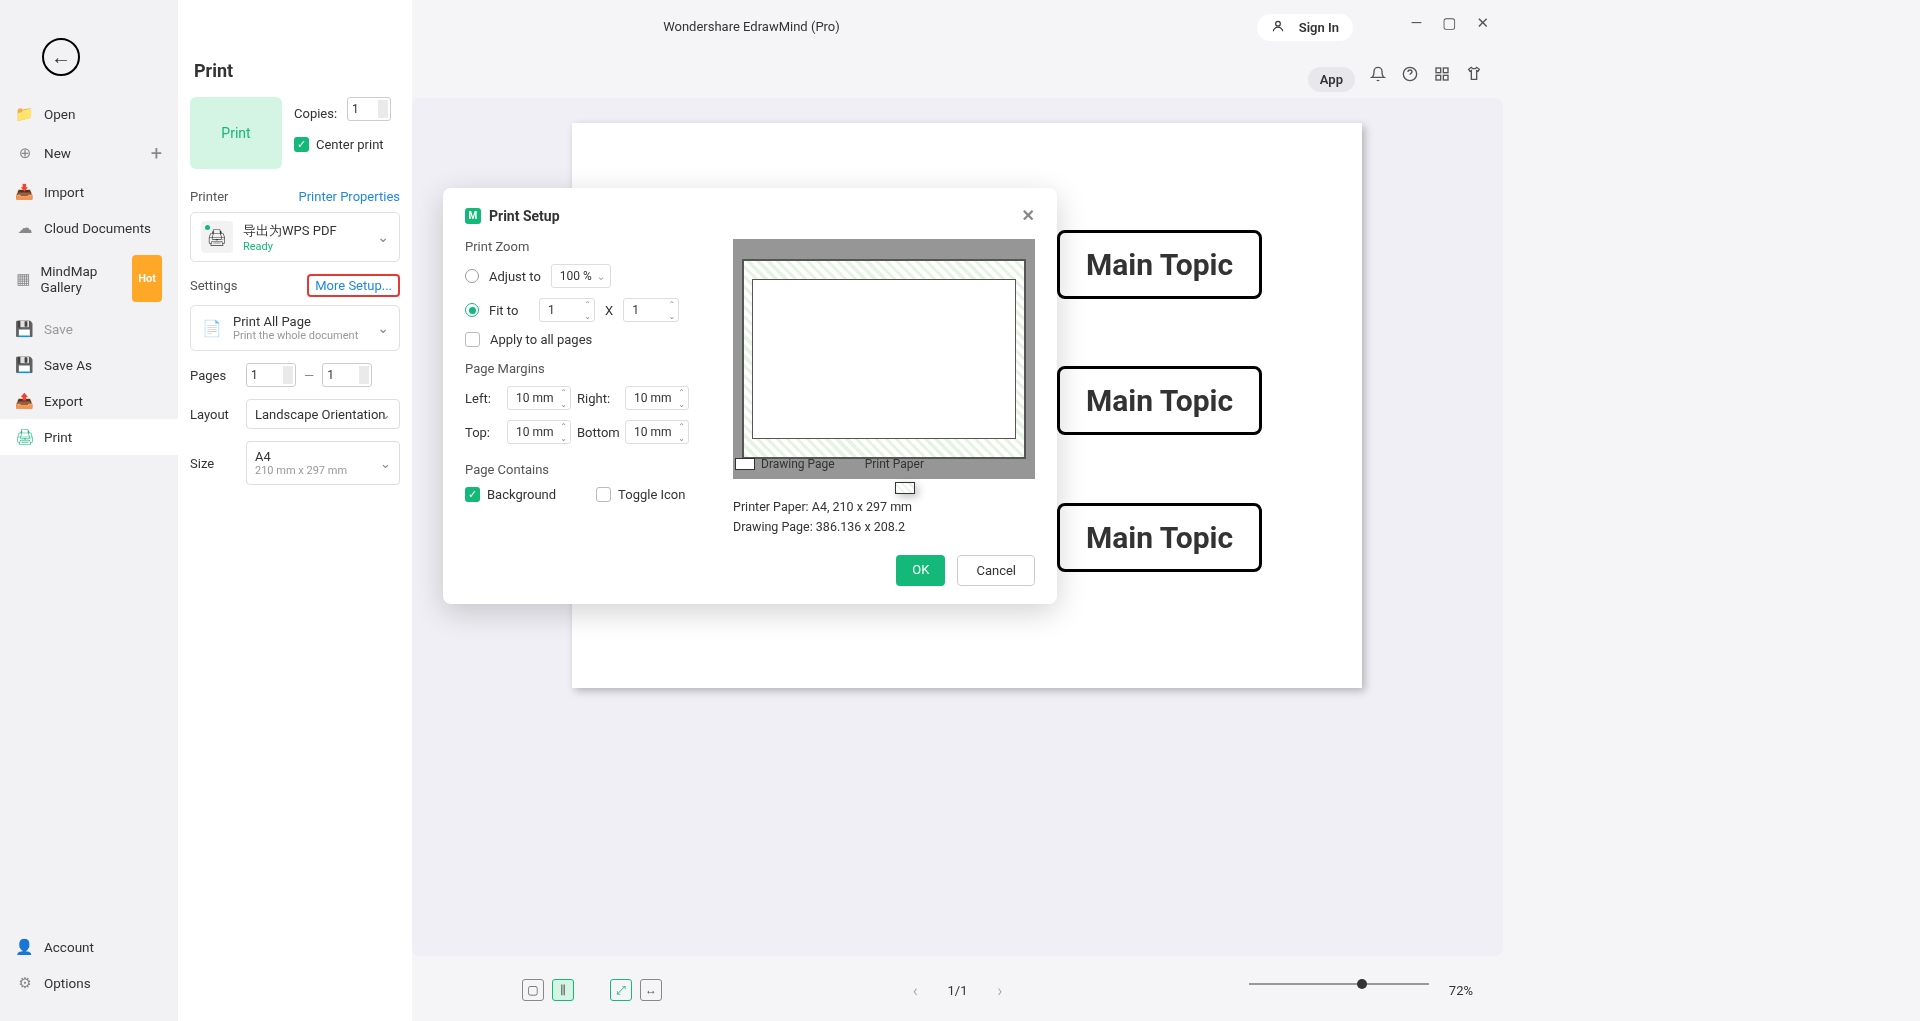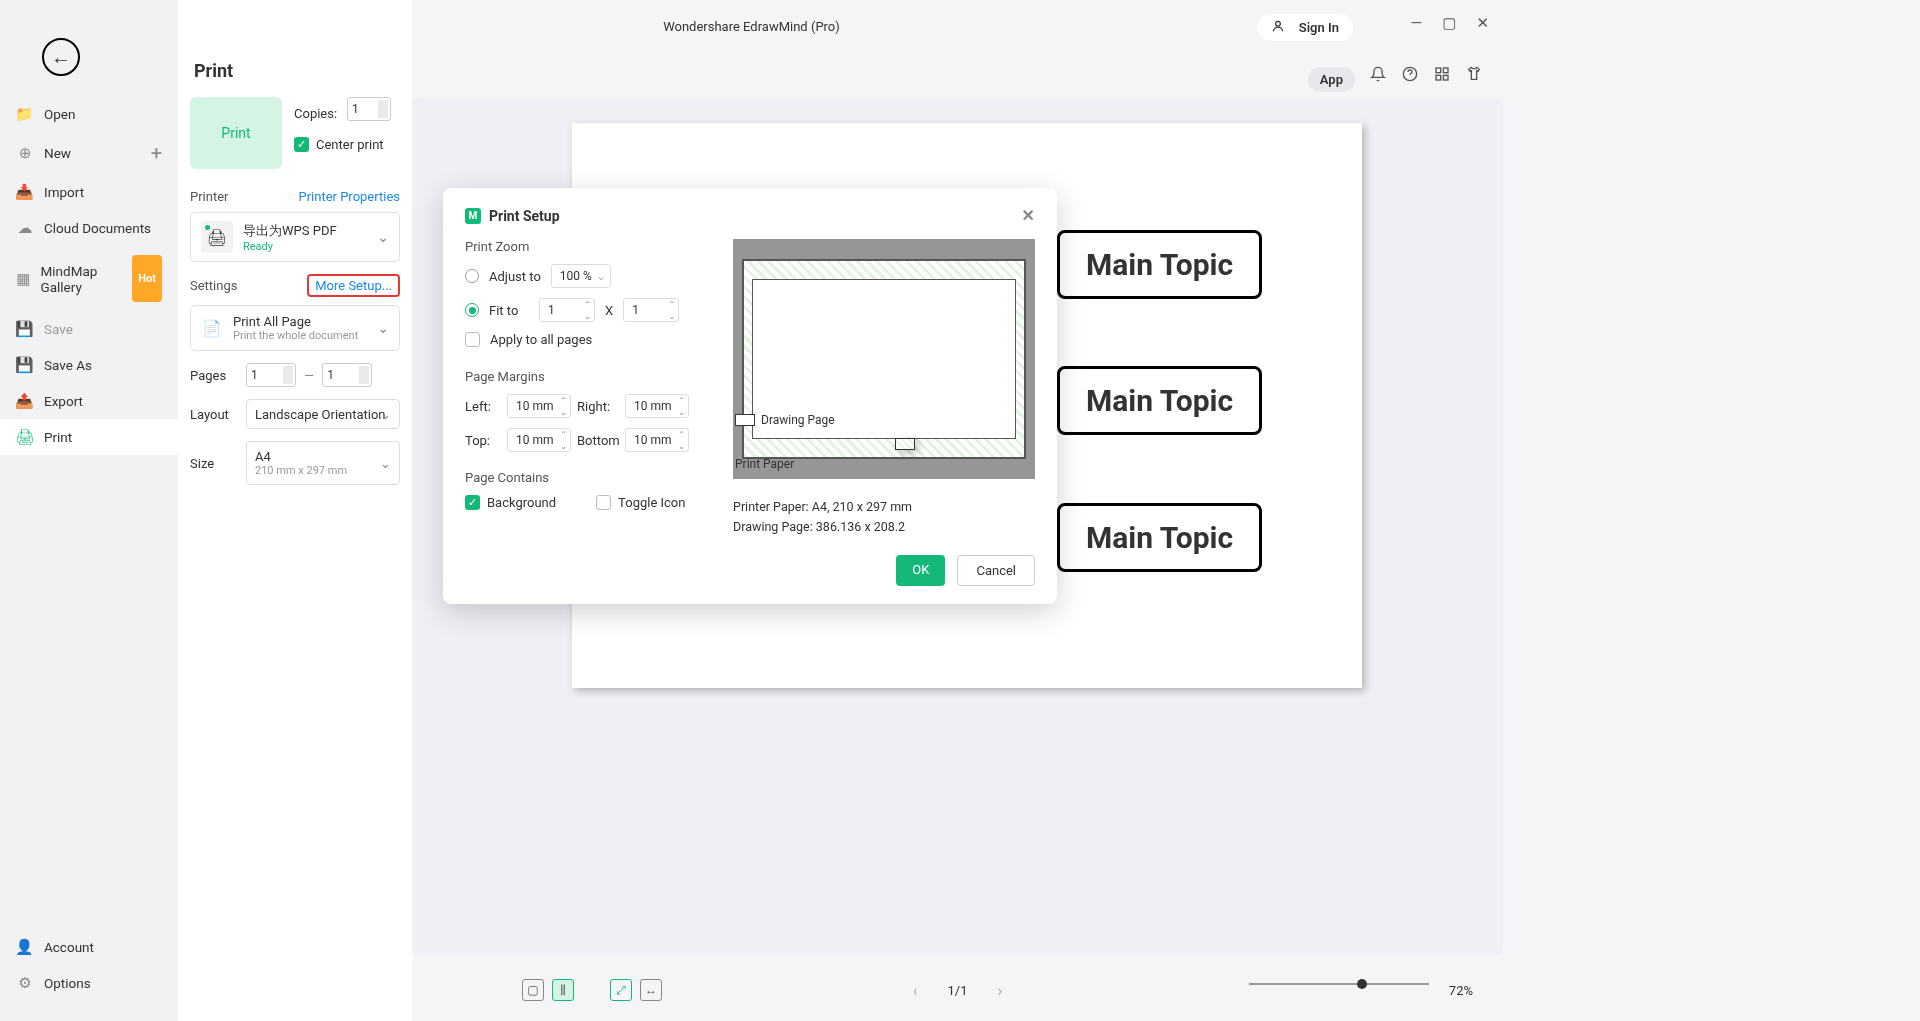--- a/index.html
+++ b/index.html
@@ -92,21 +92,21 @@
 .dlg-row { display: flex; align-items: center; gap: 10px; margin-bottom: 10px; font-size: 13px; }
 .mini-select { border: 1px solid #ddd; border-radius: 3px; height: 24px; padding: 0 18px 0 8px; display: flex; align-items: center; position: relative; background: #fff; font-size: 12px; }
 .mini-select::after { content: "⌄"; position: absolute; right: 4px; color: #aaa; font-size: 11px; }
 .mini-spinner { border: 1px solid #ddd; border-radius: 3px; height: 24px; width: 56px; padding: 0 14px 0 8px; display: flex; align-items: center; position: relative; background: #fff; font-size: 12px; }
 .mini-spinner::after { content: "⌃\A⌄"; white-space: pre; position: absolute; right: 3px; top: 0; font-size: 8px; line-height: 12px; color: #888; }
 .margin-grid { display: grid; grid-template-columns: 42px 70px 48px 70px; row-gap: 10px; align-items: center; font-size: 13px; }
 
 .preview-box { width: 302px; height: 240px; background: #969696; border: 2px solid #969696; position: relative; display: flex; align-items: center; justify-content: center; }
 .preview-paper { width: 284px; height: 200px; border: 2px solid #555; position: relative; background: repeating-linear-gradient(45deg, #e4f3e2, #e4f3e2 3px, #fff 3px, #fff 7px); }
 .preview-draw { position: absolute; left: 8px; right: 8px; top: 18px; bottom: 18px; background: #fff; border: 1px solid #555; }
-.preview-legend { display: flex; gap: 30px; margin-top: 8px; font-size: 12px; flex-direction: column; }
+.preview-legend { display: flex; gap: 30px; margin-top: 8px; font-size: 12px; }
 .legend-item { display: flex; align-items: center; gap: 6px; }
 .legend-swatch { width: 20px; height: 12px; border: 1px solid #333; }
 .legend-swatch.paper { background: repeating-linear-gradient(45deg, #e4f3e2, #e4f3e2 2px, #fff 2px, #fff 5px); }
 .info-text { font-size: 12.5px; color: #333; margin-top: 18px; line-height: 1.6; }
 .dialog-footer { display: flex; justify-content: flex-end; gap: 12px; margin-top: 18px; }
 .btn-ok { background: #14b97a; color: #fff; border-radius: 4px; padding: 7px 16px; cursor: pointer; font-size: 13px; }
 .btn-cancel { background: #fff; border: 1px solid #ccc; border-radius: 4px; padding: 7px 18px; cursor: pointer; font-size: 13px; }
 .green-dot { position: absolute; top: 4px; left: 4px; width: 5px; height: 5px; background: #14b97a; border-radius: 50%; }
 .printer-icon-box { position: relative; width: 32px; height: 32px; background: #f2f2f2; border-radius: 4px; display: flex; align-items: center; justify-content: center; font-size: 16px; }
 .app-icon { width: 16px; height: 16px; background: #14b97a; border-radius: 3px; display: inline-flex; align-items: center; justify-content: center; color: #fff; font-size: 10px; font-weight: 700; }
@@ -320,21 +320,21 @@
         <span style="width:40px">Fit to</span>
         <span class="mini-spinner">1</span>
         <span>X</span>
         <span class="mini-spinner">1</span>
       </div>
       <div class="dlg-row">
         <span class="chk off"></span>
         <span>Apply to all pages</span>
       </div>
 
-      <div class="dlg-section" style="margin-top:22px">Page Margins</div>
+      <div class="dlg-section" style="margin-top:14px">Page Margins</div>
       <div class="margin-grid">
         <span>Left:</span>
         <span class="mini-spinner" style="width:64px">10 mm</span>
         <span>Right:</span>
         <span class="mini-spinner" style="width:64px">10 mm</span>
         <span>Top:</span>
         <span class="mini-spinner" style="width:64px">10 mm</span>
         <span>Bottom</span>
         <span class="mini-spinner" style="width:64px">10 mm</span>
       </div>

